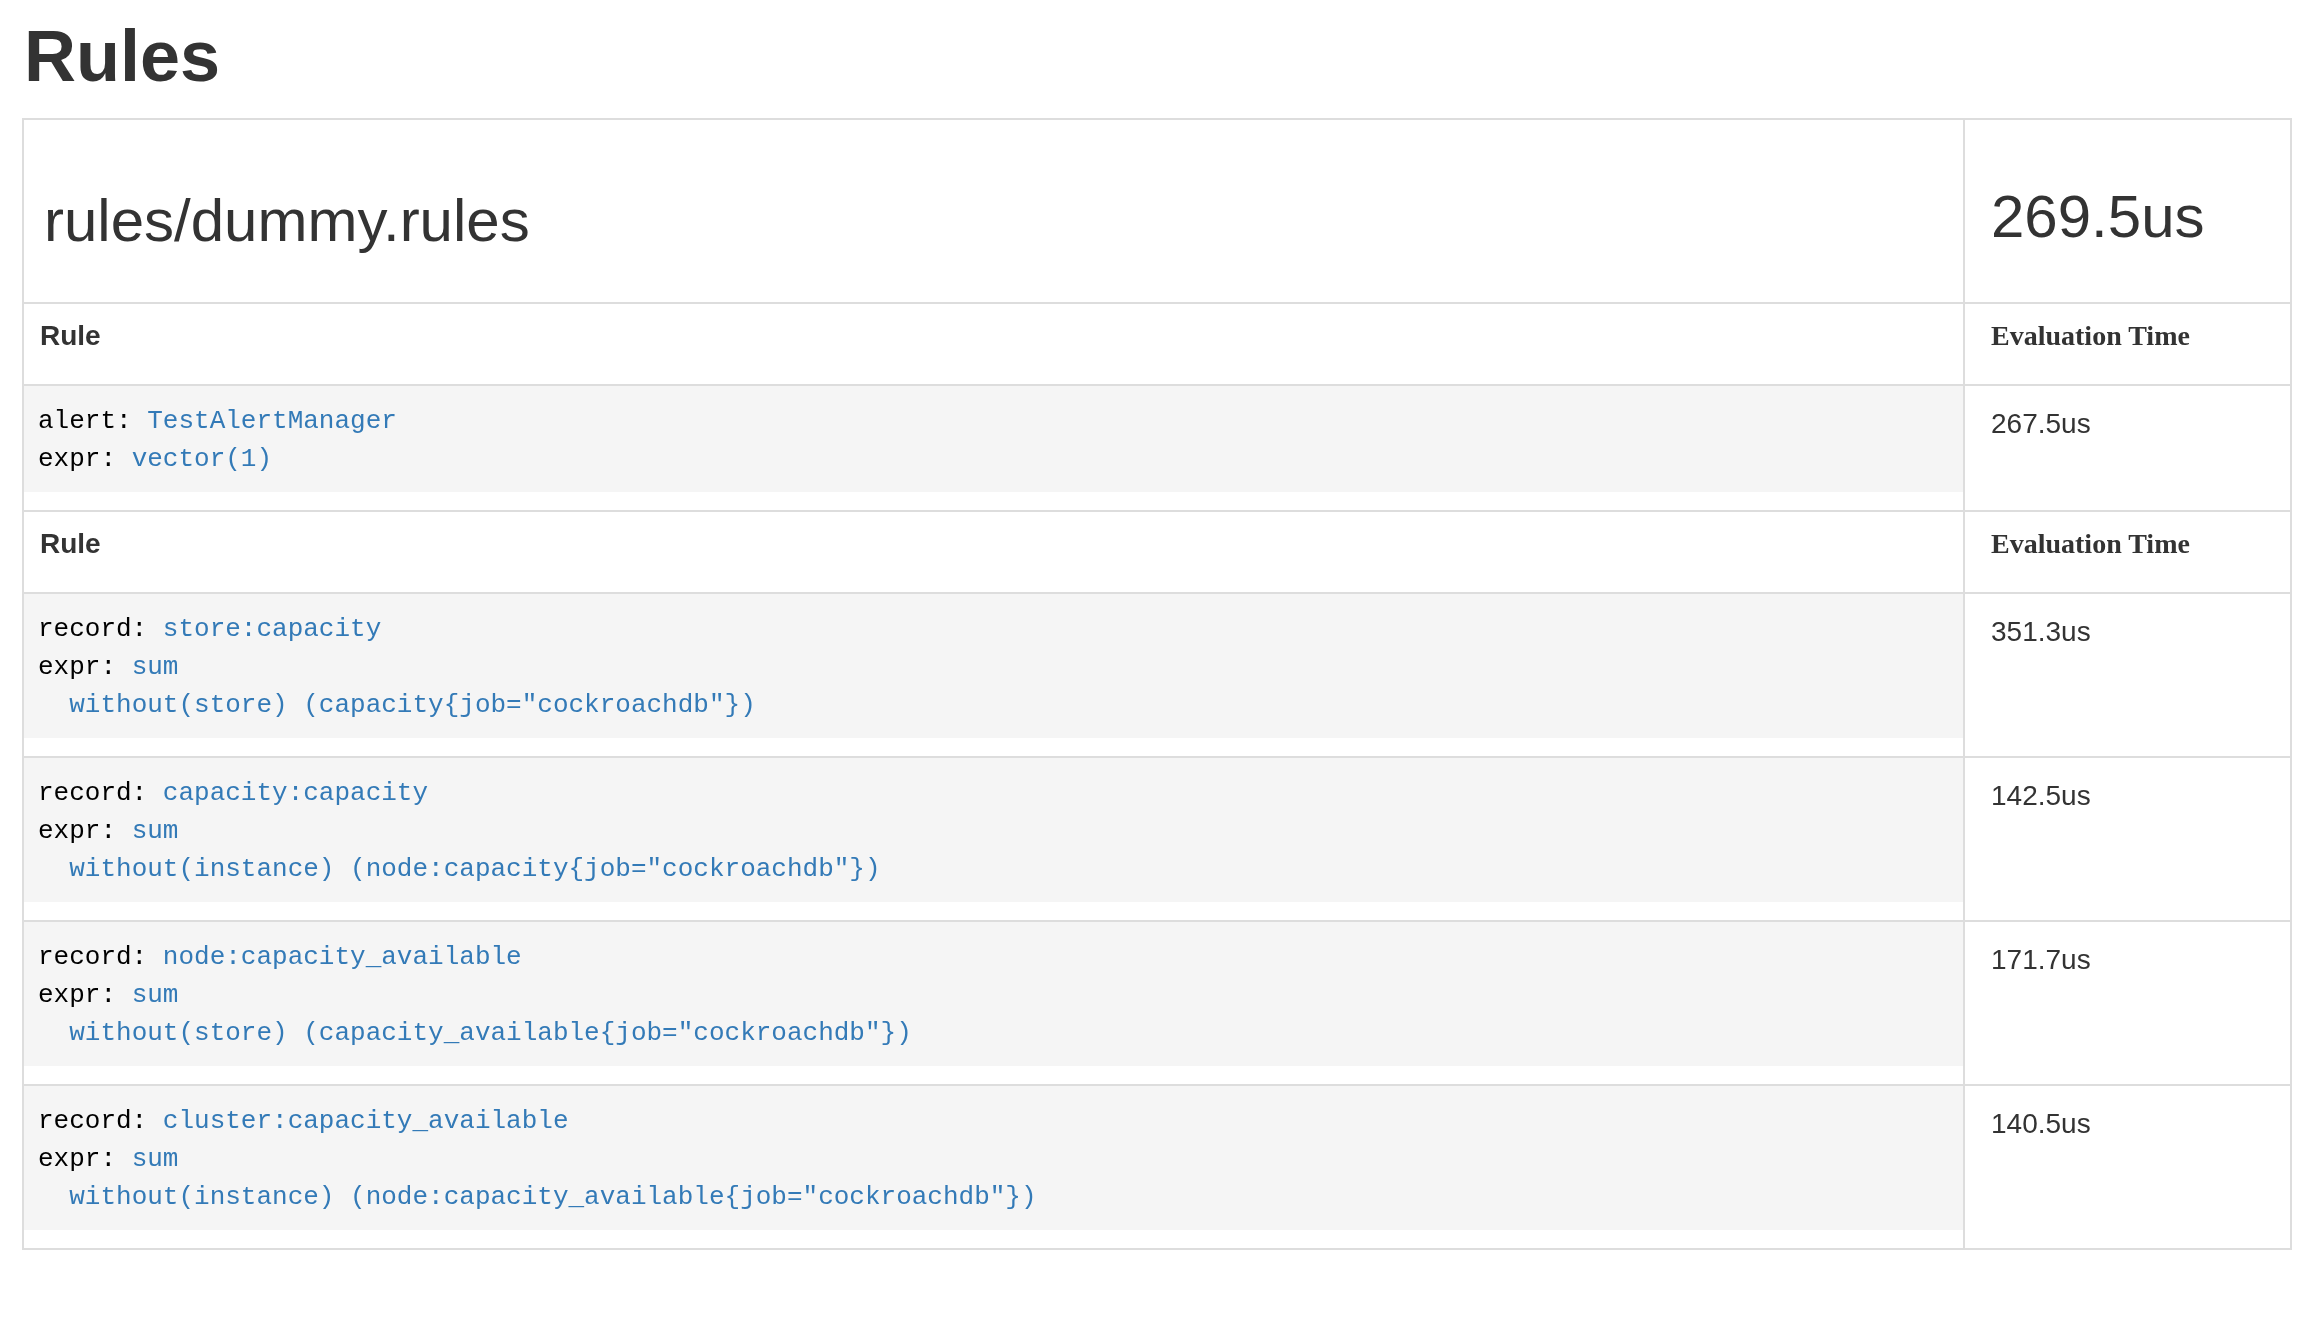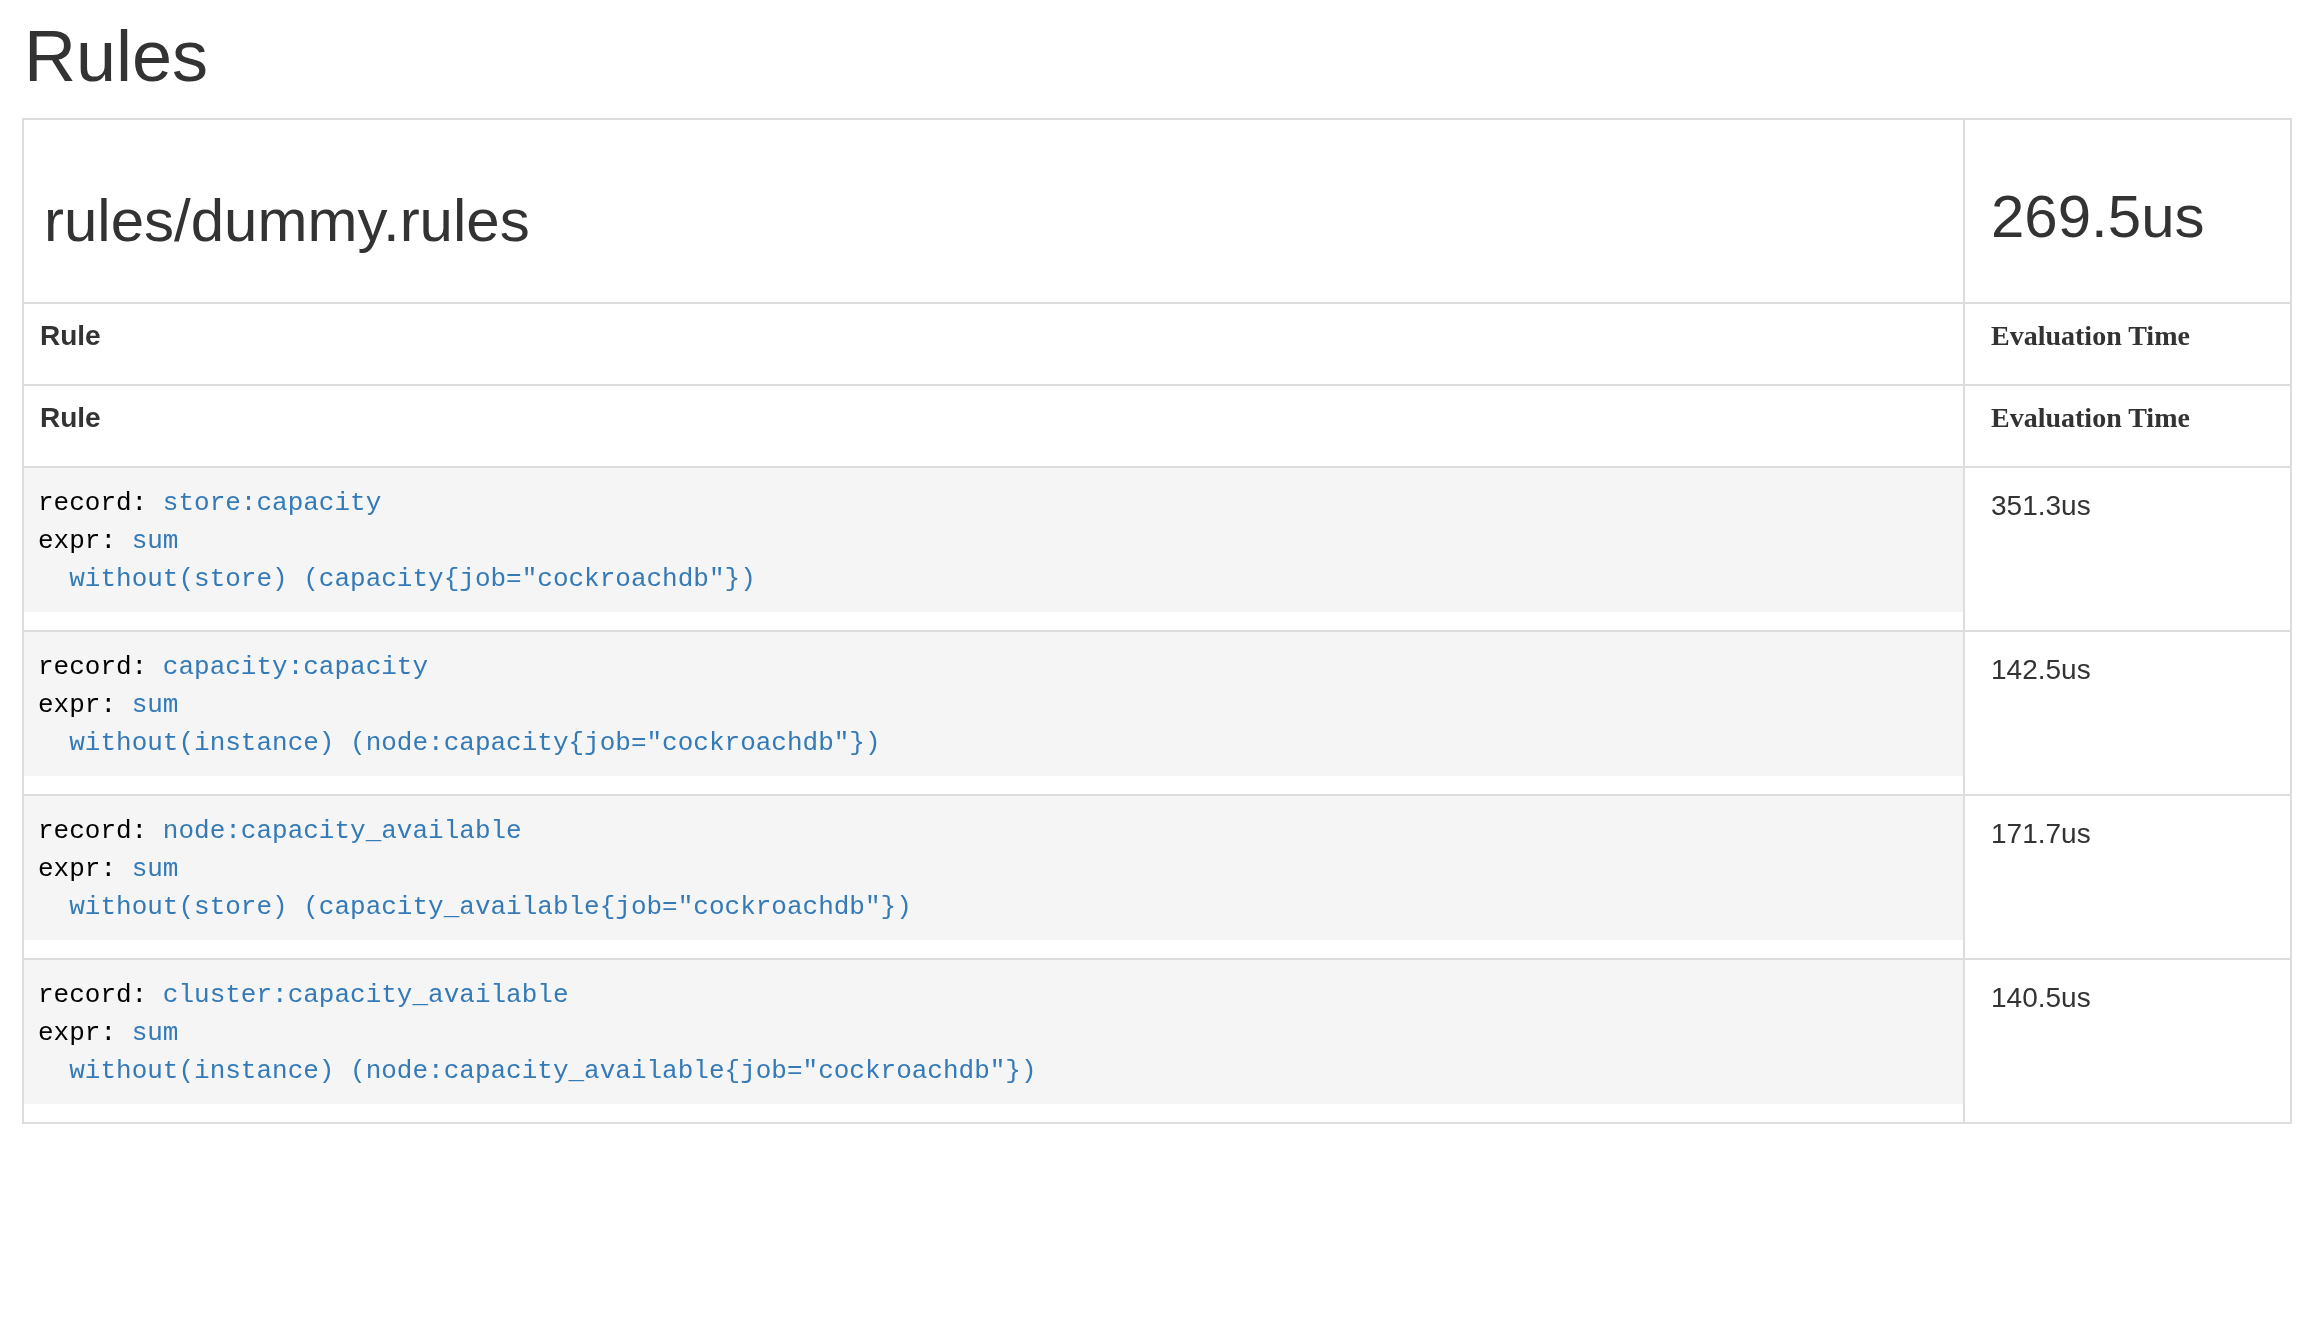--- a/index.html
+++ b/index.html
@@ -22,21 +22,21 @@
     font-family: "Liberation Sans", "DejaVu Sans", sans-serif;
     font-size: 28px;
     color: var(--text-dark);
   }
   .container {
     padding: 0 24px 0 22px;
   }
   h1.page-title {
     font-size: 72px;
     line-height: 1.0;
-    font-weight: 400;
+    font-weight: 700;
     margin: 20px 0 26px 2px;
     color: var(--text-dark);
   }
   table.rules-table {
     width: 100%;
     border-collapse: collapse;
     table-layout: fixed;
   }
   col.col-eval { width: 327px; }
   .rules-table td, .rules-table th {
@@ -104,20 +104,27 @@
     </td>
     <td class="group-time-cell">
       <h2 class="group-heading bind-total">269.5us</h2>
     </td>
   </tr>
   <tr class="col-header-row">
     <th class="rule-col-header bind-col-rule">Rule</th>
     <th class="eval-col-header bind-col-eval">Evaluation Time</th>
   </tr>
 
+  <tr class="rule-row">
+    <td class="rule-cell">
+      <pre class="rule-pre"><span class="rule-keyword">alert: </span><a class="rule-link">TestAlertManager</a>
+<span class="rule-keyword">expr: </span><a class="rule-link">vector(1)</a></pre>
+    </td>
+    <td class="eval-cell bind-eval">267.5us</td>
+  </tr>
 
   <tr class="col-header-row">
     <th class="rule-col-header bind-col-rule">Rule</th>
     <th class="eval-col-header bind-col-eval">Evaluation Time</th>
   </tr>
 
   <tr class="rule-row">
     <td class="rule-cell">
       <pre class="rule-pre"><span class="rule-keyword">record: </span><a class="rule-link">store:capacity</a>
 <span class="rule-keyword">expr: </span><a class="rule-link">sum</a>

